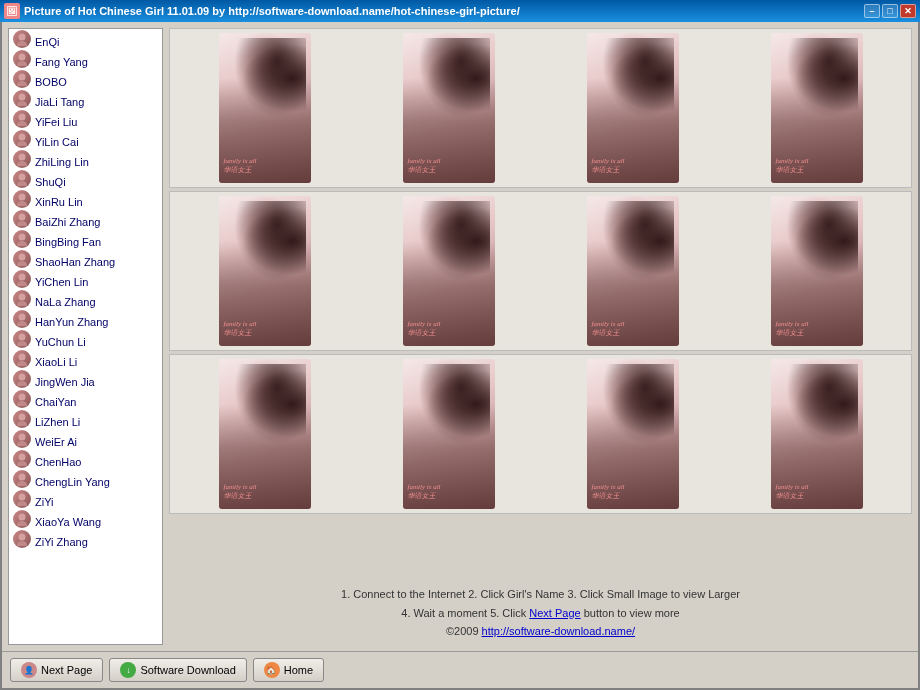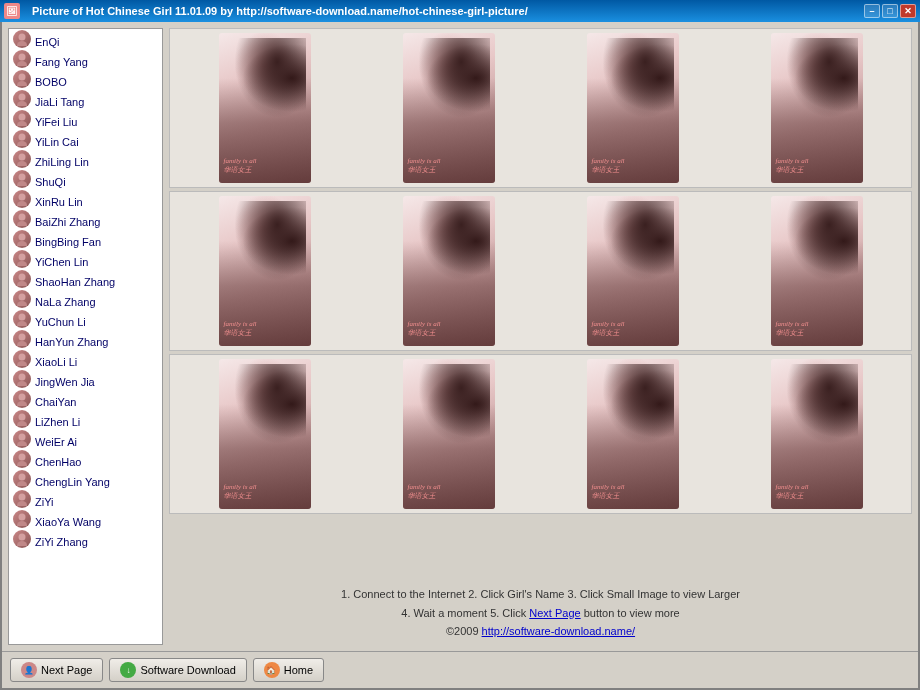--- a/index.html
+++ b/index.html
@@ -30,21 +30,20 @@
       margin-right: 4px;
       background: #e88;
       border-radius: 2px;
       display: flex;
       align-items: center;
       justify-content: center;
       font-size: 9px;
     }
     .titlebar-text {
       flex: 1;
-      margin-left: 8px;
     }
     .titlebar-controls {
       display: flex;
       gap: 2px;
     }
     .titlebar-btn {
       width: 16px;
       height: 14px;
       border: 1px solid rgba(255,255,255,0.5);
       border-radius: 2px;
@@ -369,57 +368,57 @@
           </div>
           <span>BingBing Fan</span>
         </div>
         <div class="sidebar-item">
           <div class="sidebar-avatar">
             <svg width="14" height="14" viewBox="0 0 14 14">
       <circle cx="7" cy="5" r="3.5" fill="#d4a0a0"></circle>
       <ellipse cx="7" cy="13" rx="5" ry="4" fill="#c08888"></ellipse>
     </svg>
           </div>
+          <span>ShaoHan Zhang</span>
+        </div>
+        <div class="sidebar-item">
+          <div class="sidebar-avatar">
+            <svg width="14" height="14" viewBox="0 0 14 14">
+      <circle cx="7" cy="5" r="3.5" fill="#d4a0a0"></circle>
+      <ellipse cx="7" cy="13" rx="5" ry="4" fill="#c08888"></ellipse>
+    </svg>
+          </div>
           <span>YiChen Lin</span>
         </div>
         <div class="sidebar-item">
           <div class="sidebar-avatar">
             <svg width="14" height="14" viewBox="0 0 14 14">
       <circle cx="7" cy="5" r="3.5" fill="#d4a0a0"></circle>
       <ellipse cx="7" cy="13" rx="5" ry="4" fill="#c08888"></ellipse>
     </svg>
           </div>
-          <span>ShaoHan Zhang</span>
-        </div>
-        <div class="sidebar-item">
-          <div class="sidebar-avatar">
-            <svg width="14" height="14" viewBox="0 0 14 14">
-      <circle cx="7" cy="5" r="3.5" fill="#d4a0a0"></circle>
-      <ellipse cx="7" cy="13" rx="5" ry="4" fill="#c08888"></ellipse>
-    </svg>
-          </div>
           <span>NaLa Zhang</span>
         </div>
         <div class="sidebar-item">
           <div class="sidebar-avatar">
             <svg width="14" height="14" viewBox="0 0 14 14">
       <circle cx="7" cy="5" r="3.5" fill="#d4a0a0"></circle>
       <ellipse cx="7" cy="13" rx="5" ry="4" fill="#c08888"></ellipse>
     </svg>
           </div>
+          <span>HanYun Zhang</span>
+        </div>
+        <div class="sidebar-item">
+          <div class="sidebar-avatar">
+            <svg width="14" height="14" viewBox="0 0 14 14">
+      <circle cx="7" cy="5" r="3.5" fill="#d4a0a0"></circle>
+      <ellipse cx="7" cy="13" rx="5" ry="4" fill="#c08888"></ellipse>
+    </svg>
+          </div>
           <span>YuChun Li</span>
-        </div>
-        <div class="sidebar-item">
-          <div class="sidebar-avatar">
-            <svg width="14" height="14" viewBox="0 0 14 14">
-      <circle cx="7" cy="5" r="3.5" fill="#d4a0a0"></circle>
-      <ellipse cx="7" cy="13" rx="5" ry="4" fill="#c08888"></ellipse>
-    </svg>
-          </div>
-          <span>HanYun Zhang</span>
         </div>
         <div class="sidebar-item">
           <div class="sidebar-avatar">
             <svg width="14" height="14" viewBox="0 0 14 14">
       <circle cx="7" cy="5" r="3.5" fill="#d4a0a0"></circle>
       <ellipse cx="7" cy="13" rx="5" ry="4" fill="#c08888"></ellipse>
     </svg>
           </div>
           <span>XiaoLi Li</span>
         </div>

